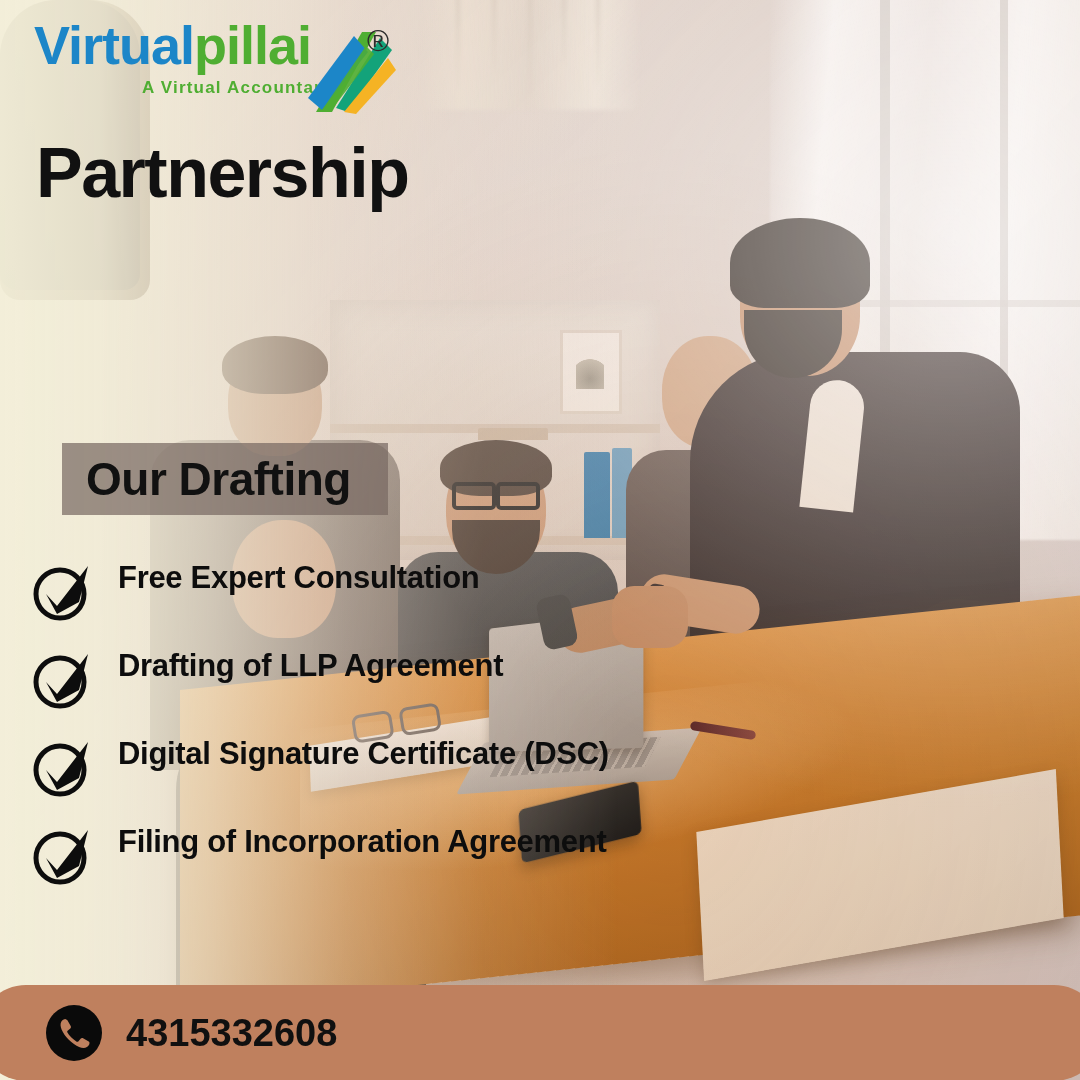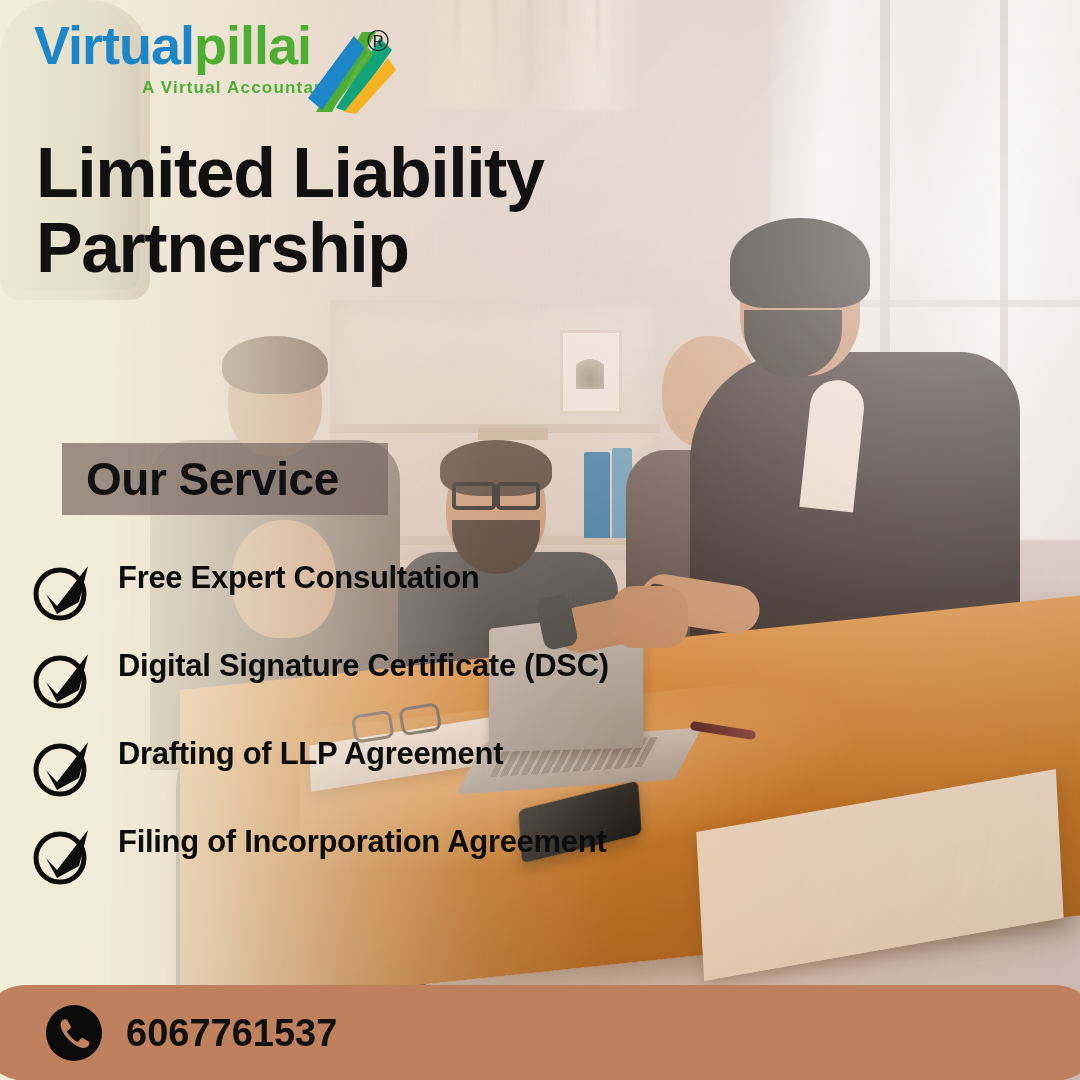--- a/index.html
+++ b/index.html
@@ -410,26 +410,25 @@
           <path d="M16 74 L62 12 L76 28 L30 86 Z" fill="#1C86C8"></path>
           <path d="M44 84 L88 14 L100 26 L56 88 Z" fill="#13A37A"></path>
           <path d="M52 88 L96 34 L104 46 L64 90 Z" fill="#F5B324"></path>
           <path d="M30 86 L74 22 L82 30 L38 88 Z" fill="#4FAE32" opacity=".9"></path>
         </svg>
       </div>
       <div class="logo-reg">®</div>
     </div>
 
     <div class="headline">
-      <div>Limited Liability</div>
       <div>Partnership</div>
     </div>
 
     <div class="service-band">
-      <span class="service-band-label">Our Service</span>
+      <span class="service-band-label">Our Drafting</span>
     </div>
 
     <div class="bullets">
 
       <div class="bullet-row">
         <span class="check-icon">
           <svg viewBox="0 0 64 64" xmlns="http://www.w3.org/2000/svg">
             <circle cx="30" cy="34" r="24" fill="none" stroke="#0d0d0d" stroke-width="5"></circle>
             <path d="M16 34 L27 46 L58 6 L49 42 L27 54 Z" fill="#0d0d0d"></path>
           </svg>
@@ -437,31 +436,31 @@
         <span class="bullet-text">Free Expert Consultation</span>
       </div>
 
       <div class="bullet-row">
         <span class="check-icon">
           <svg viewBox="0 0 64 64" xmlns="http://www.w3.org/2000/svg">
             <circle cx="30" cy="34" r="24" fill="none" stroke="#0d0d0d" stroke-width="5"></circle>
             <path d="M16 34 L27 46 L58 6 L49 42 L27 54 Z" fill="#0d0d0d"></path>
           </svg>
         </span>
-        <span class="bullet-text">Digital Signature Certificate (DSC)</span>
+        <span class="bullet-text">Drafting of LLP Agreement</span>
       </div>
 
       <div class="bullet-row">
         <span class="check-icon">
           <svg viewBox="0 0 64 64" xmlns="http://www.w3.org/2000/svg">
             <circle cx="30" cy="34" r="24" fill="none" stroke="#0d0d0d" stroke-width="5"></circle>
             <path d="M16 34 L27 46 L58 6 L49 42 L27 54 Z" fill="#0d0d0d"></path>
           </svg>
         </span>
-        <span class="bullet-text">Drafting of LLP Agreement</span>
+        <span class="bullet-text">Digital Signature Certificate (DSC)</span>
       </div>
 
       <div class="bullet-row">
         <span class="check-icon">
           <svg viewBox="0 0 64 64" xmlns="http://www.w3.org/2000/svg">
             <circle cx="30" cy="34" r="24" fill="none" stroke="#0d0d0d" stroke-width="5"></circle>
             <path d="M16 34 L27 46 L58 6 L49 42 L27 54 Z" fill="#0d0d0d"></path>
           </svg>
         </span>
         <span class="bullet-text">Filing of Incorporation Agreement</span>
@@ -471,20 +470,20 @@
 
     <div class="footer-bar">
 
       <div class="footer-item fi-phone">
         <span class="footer-icon">
           <svg viewBox="0 0 56 56" xmlns="http://www.w3.org/2000/svg">
             <circle cx="28" cy="28" r="28" fill="#0a0a0a"></circle>
             <path d="M19.5 14c-1.6 0-3.2 1.1-4.1 2.6-1.3 2.2-1 5 .2 7.8 1.4 3.3 3.9 7 7.2 10.3s7 5.8 10.3 7.2c2.8 1.2 5.6 1.5 7.8.2 1.5-.9 2.6-2.5 2.6-4.1 0-.6-.3-1.1-.8-1.4l-5.6-3.3c-.8-.5-1.9-.3-2.5.4l-2.3 2.7c-.4.5-1.1.6-1.6.3-1.7-1-3.6-2.4-5.3-4.1s-3.1-3.6-4.1-5.3c-.3-.5-.2-1.2.3-1.6l2.7-2.3c.7-.6.9-1.7.4-2.5l-3.3-5.6c-.3-.5-.8-.8-1.4-.8z" fill="#BF805E"></path>
           </svg>
         </span>
-        <span class="footer-text">6067761537</span>
+        <span class="footer-text">4315332608</span>
       </div>
 
 
     </div>
 
   </div>
 </div>
 
 </body></html>

